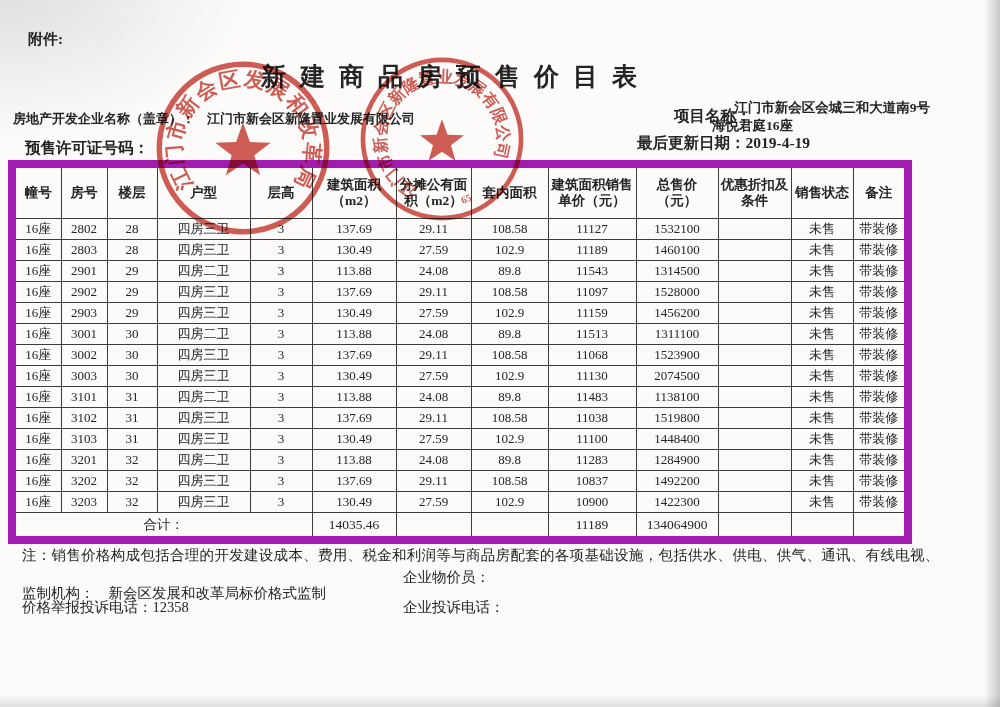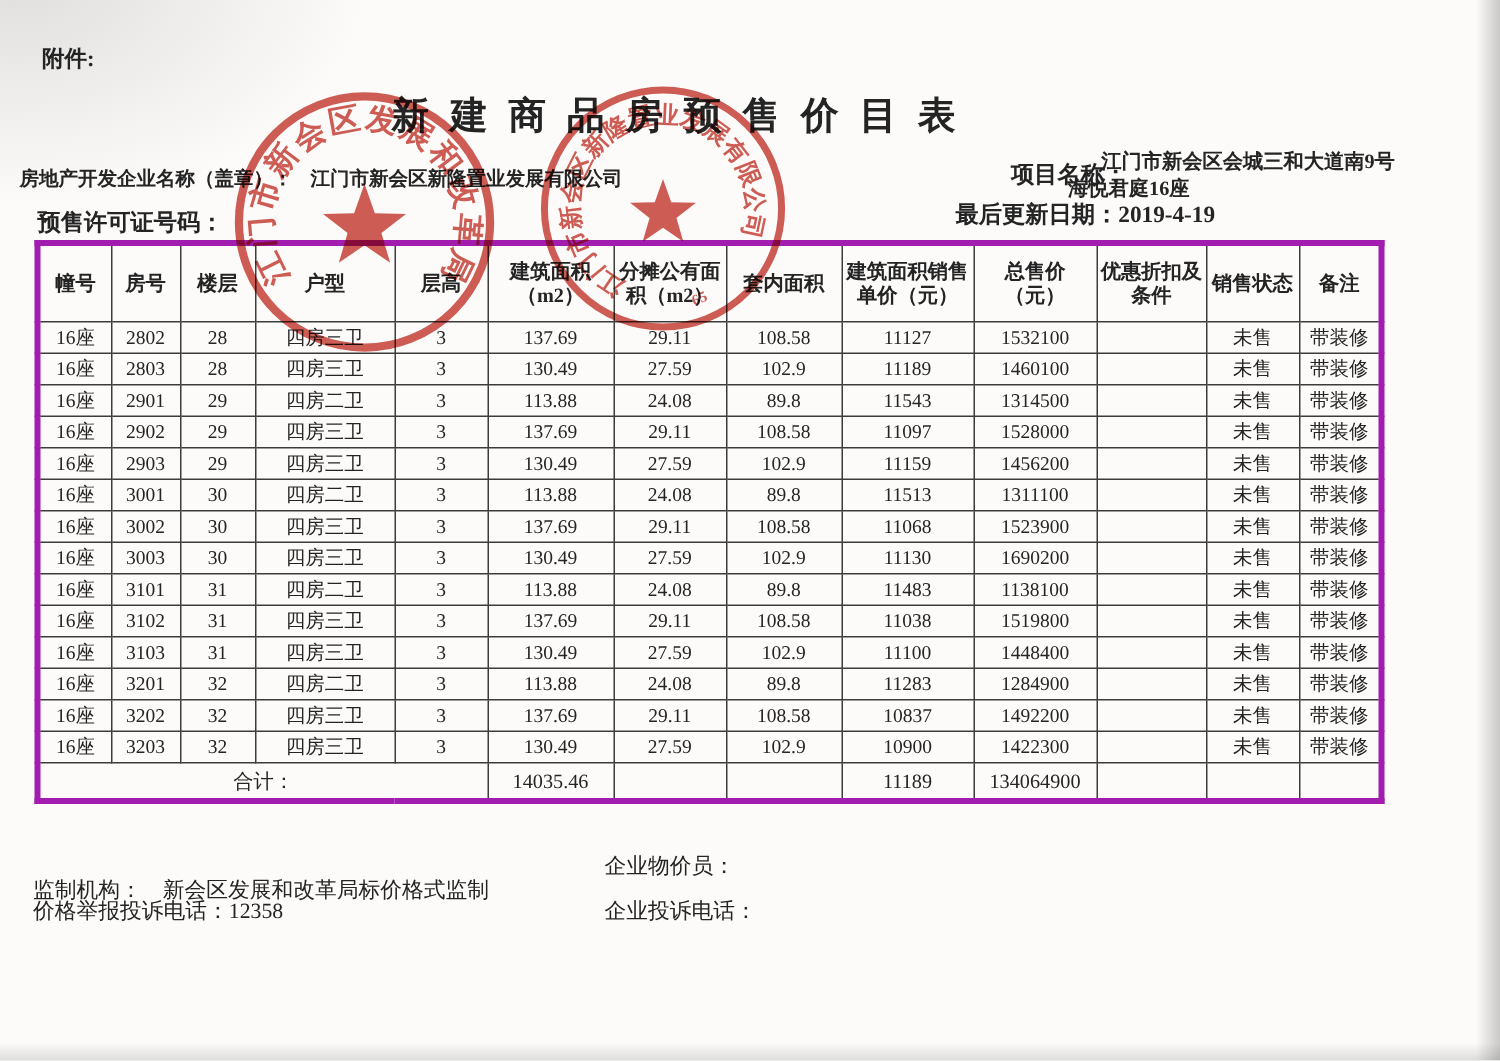--- a/index.html
+++ b/index.html
@@ -20,22 +20,22 @@
   .title{position:absolute;left:261px;top:60px;margin:0;
     font-size:25px;font-weight:bold;letter-spacing:14px;white-space:nowrap;}
   .dev-line{position:absolute;left:13px;top:110px;font-size:13px;font-weight:700;white-space:nowrap;}
   .dev-line .val{margin-left:12px;}
   .permit{position:absolute;left:25px;top:138px;font-size:15.5px;font-weight:600;}
   .project-label{position:absolute;left:674px;top:106px;font-size:15.5px;font-weight:600;}
   .project-l1{position:absolute;left:712px;top:99px;width:240px;font-size:13.5px;font-weight:600;text-align:center;}
   .project-l2{position:absolute;left:712px;top:117px;width:240px;font-size:13.5px;font-weight:600;text-align:left;}
   .updated{position:absolute;left:637px;top:133px;font-size:15.5px;font-weight:600;white-space:nowrap;}
 
-  table.price{position:absolute;left:23px;top:160px;width:896px;
-    border-collapse:collapse;table-layout:fixed;border:4px solid #a21caf;}
+  table.price{position:absolute;left:8px;top:160px;width:896px;
+    border-collapse:collapse;table-layout:fixed;border:8px solid #a21caf;}
   .price th,.price td{border:1px solid #3c3c3c;text-align:center;vertical-align:middle;
     padding:0 1px;overflow:hidden;}
   .price thead th{height:50px;font-size:13.5px;font-weight:600;line-height:1.2;}
   .price tbody td{height:20px;font-size:13px;}
   .price tfoot td{height:23px;font-size:13.5px;text-align:center;}
 
   .note{position:absolute;left:22px;top:546px;width:950px;font-size:14.5px;
     letter-spacing:0.3px;white-space:nowrap;font-weight:500;}
   .supervisor{position:absolute;left:22px;top:584px;font-size:14.5px;font-weight:500;white-space:nowrap;}
   .supervisor .val{margin-left:14px;}
@@ -213,21 +213,21 @@
         <tr>
           <td>16座</td>
           <td>3003</td>
           <td>30</td>
           <td>四房三卫</td>
           <td>3</td>
           <td>130.49</td>
           <td>27.59</td>
           <td>102.9</td>
           <td>11130</td>
-          <td>1690200</td>
+          <td>2074500</td>
           <td></td>
           <td>未售</td>
           <td>带装修</td>
         </tr>
         <tr>
           <td>16座</td>
           <td>3101</td>
           <td>31</td>
           <td>四房二卫</td>
           <td>3</td>
@@ -324,20 +324,21 @@
         <td></td>
         <td>11189</td>
         <td>134064900</td>
         <td></td>
         <td></td>
         <td></td>
       </tr>
     </tfoot>
   </table>
 
+  <div class="note">注：销售价格构成包括合理的开发建设成本、费用、税金和利润等与商品房配套的各项基础设施，包括供水、供电、供气、通讯、有线电视、</div>
   <div class="supervisor">
     <span>监制机构：</span><span class="val">新会区发展和改革局标价格式监制</span>
   </div>
   <div class="pricing-officer">企业物价员：</div>
   <div class="report-phone">
     <span>价格举报投诉电话：</span><span>12358</span>
   </div>
   <div class="company-phone">企业投诉电话：</div>
 
   <svg class="stamp stamp1" viewBox="0 0 200 200">

